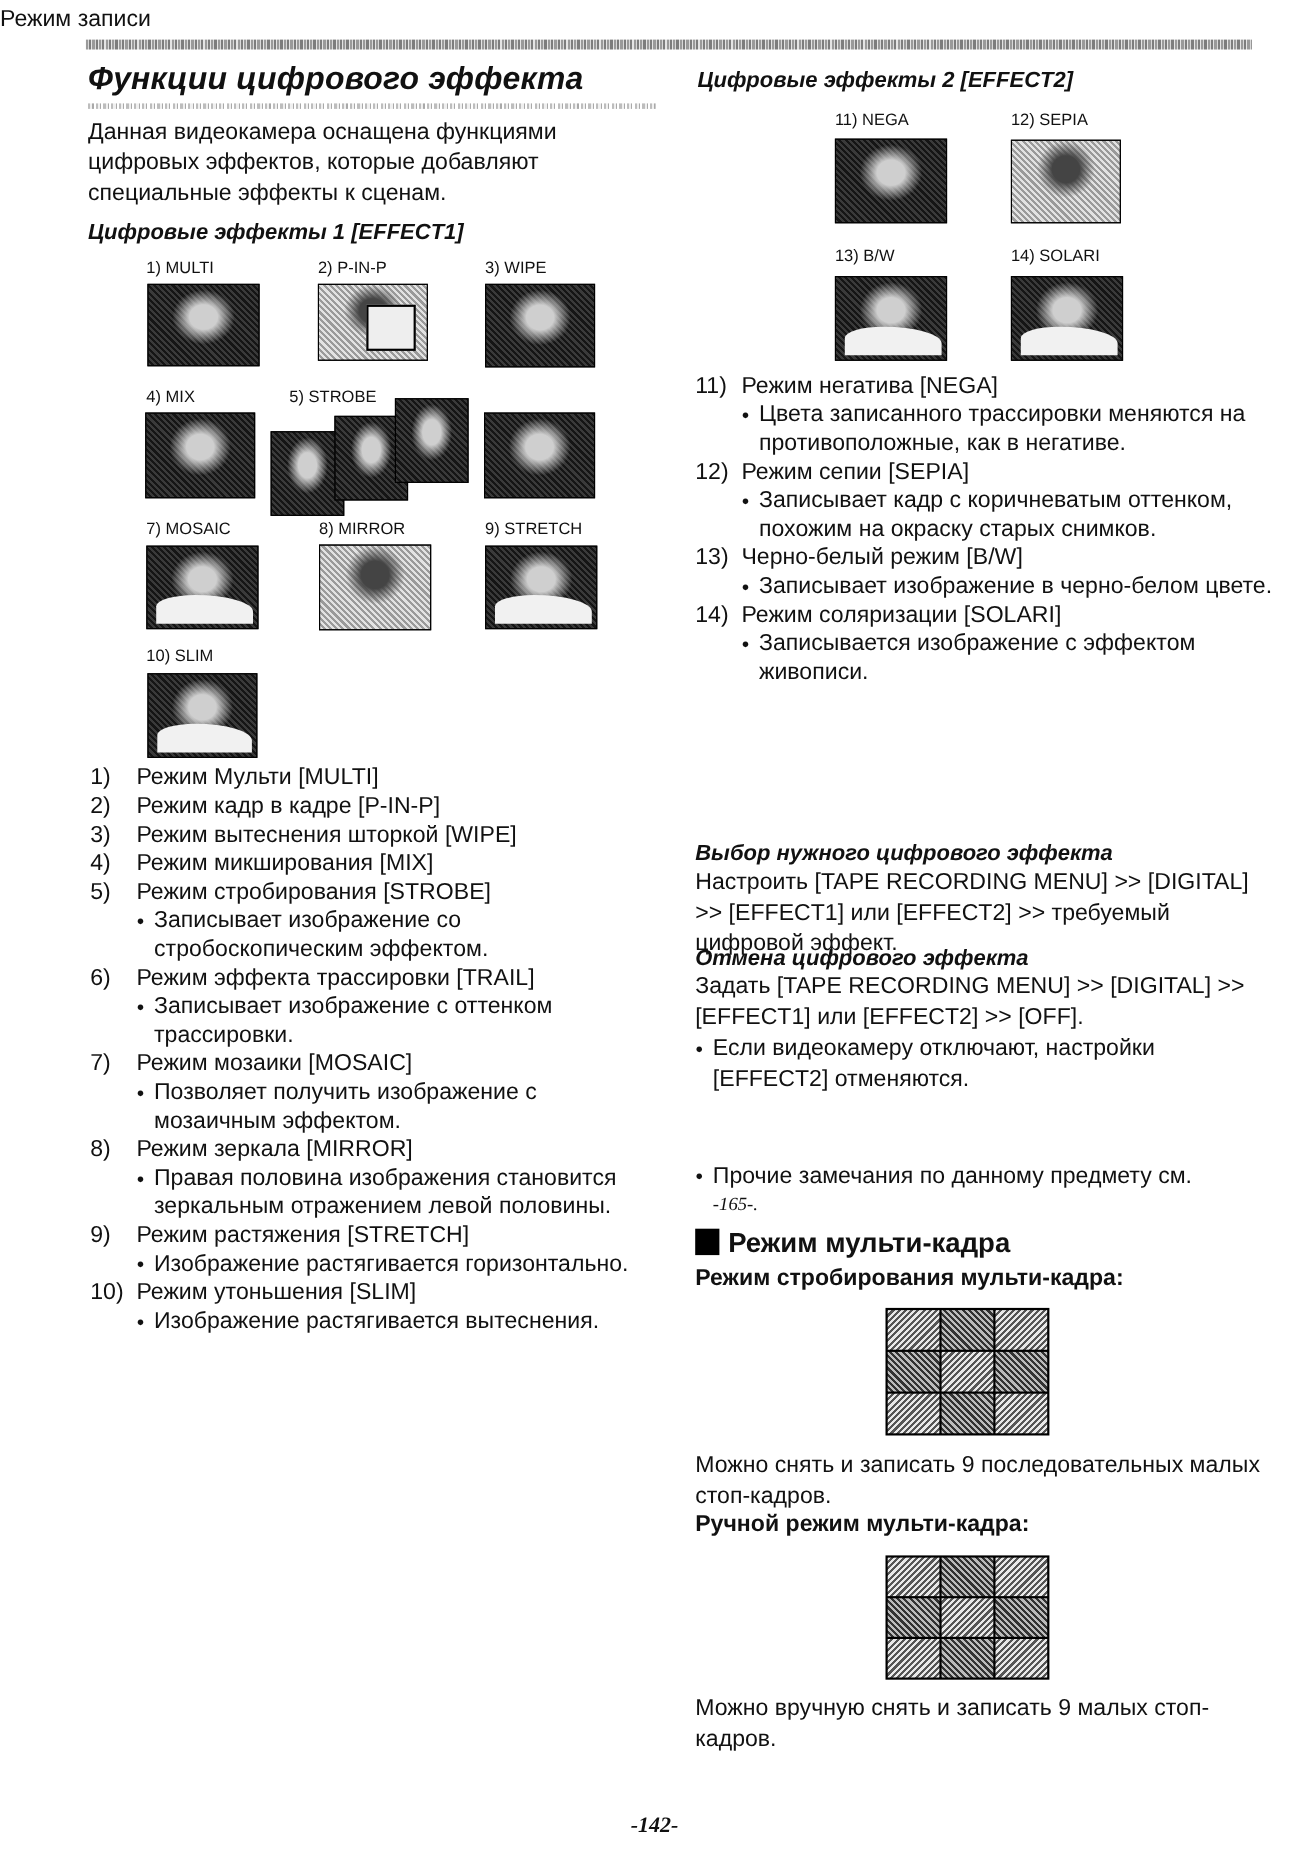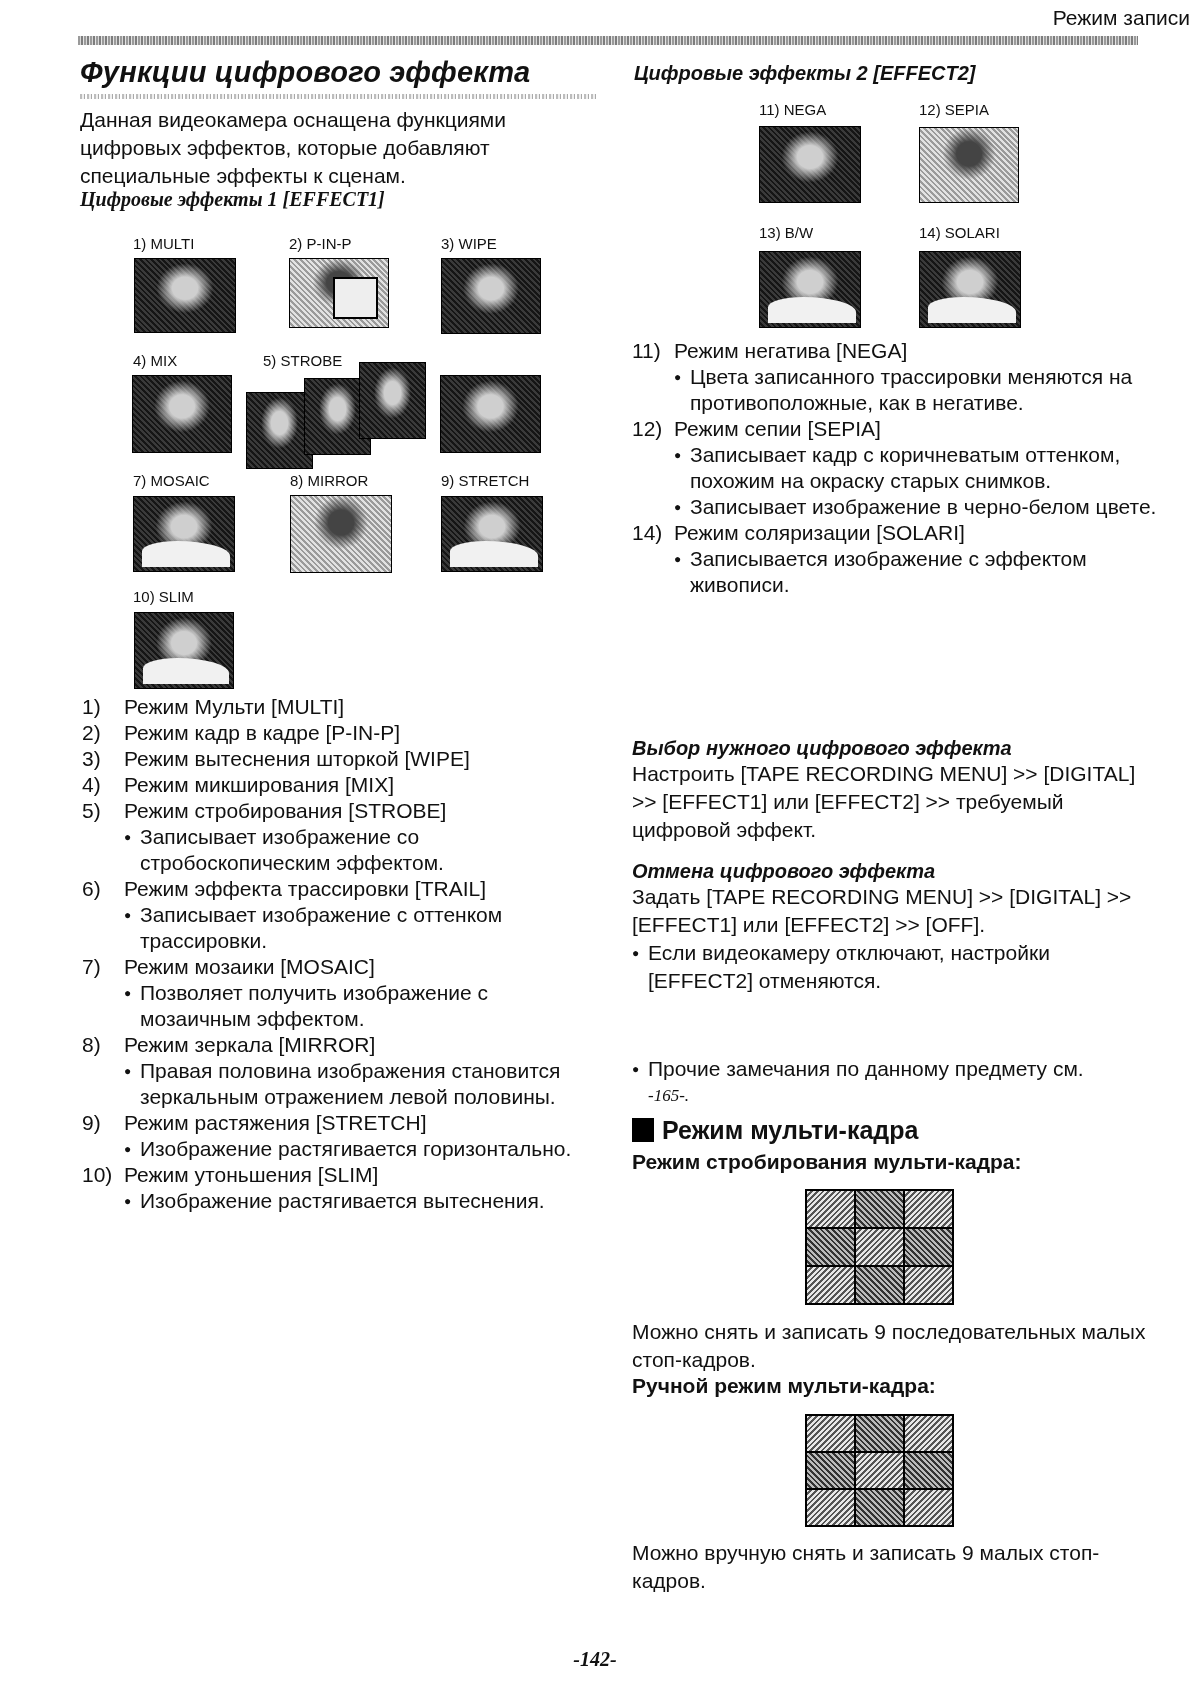--- a/index.html
+++ b/index.html
@@ -1,21 +1,21 @@
 <!DOCTYPE html>
 <html><head>
 <meta charset="utf-8">
 <style>
   html, body { margin:0; padding:0; background:#ffffff; }
   body {
     width:1190px; height:1684px; position:relative; overflow:hidden;
     font-family:"Liberation Sans", sans-serif; color:#111;
   }
   .abs { position:absolute; }
-  .running-head { left:0; width:1190px; top:6px; text-align:right; font-size:21px; }
+  .running-head { left:0; width:1190px; top:6px; text-align:left; font-size:21px; }
   .head-rule {
     left:78px; top:36px; width:1060px; height:9px;
     background: repeating-linear-gradient(90deg,#9a9a9a 0 2px,#d8d8d8 2px 3px,#7d7d7d 3px 5px,#e4e4e4 5px 6px);
   }
   .title { left:80px; top:56px; font-size:29px; font-weight:bold; font-style:italic; letter-spacing:0.2px; }
   .title-rule {
     left:80px; top:94px; width:516px; height:5px;
     background: repeating-linear-gradient(90deg,#bdbdbd 0 2px,#f0f0f0 2px 4px,#a9a9a9 4px 5px,#ffffff 5px 7px);
   }
   .intro { left:80px; top:106px; width:520px; font-size:21px; line-height:28px; }
@@ -54,21 +54,21 @@
 </style>
 </head>
 <body>
 
 <div class="abs running-head">Режим записи</div>
 <div class="abs head-rule"></div>
 
 <div class="abs title">Функции цифрового эффекта</div>
 <div class="abs title-rule"></div>
 <div class="abs intro">Данная видеокамера оснащена функциями цифровых эффектов, которые добавляют специальные эффекты к сценам.</div>
-<div class="abs subhead" style="left:80px;top:188px;font-family:Liberation Serif, serif;">Цифровые эффекты 1 [EFFECT1]</div>
+<div class="abs subhead" style="left:80px;top:200px;">Цифровые эффекты 1 [EFFECT1]</div>
 
 <div class="abs label" style="left:133px;top:235px;">1) MULTI</div>
 <div class="thumb" style="left:134px;top:258px;width:100px;height:73px;"></div>
 <div class="abs label" style="left:289px;top:235px;">2) P-IN-P</div>
 <div class="thumb light" style="left:289px;top:258px;width:98px;height:68px;">
     <div class="pinp-inner"></div>
   </div>
 <div class="abs label" style="left:441px;top:235px;">3) WIPE</div>
 <div class="thumb" style="left:441px;top:258px;width:98px;height:74px;"></div>
 
@@ -120,27 +120,28 @@
 <div class="abs label" style="left:759px;top:224px;">13) B/W</div>
 <div class="thumb bottomlight" style="left:759px;top:251px;width:100px;height:75px;"></div>
 <div class="abs label" style="left:919px;top:224px;">14) SOLARI</div>
 <div class="thumb bottomlight" style="left:919px;top:251px;width:100px;height:75px;"></div>
 
 <div class="abs list" style="left:632px;top:338px;width:540px;">
   <div class="item"><span class="num">11)</span><span>Режим негатива [NEGA]</span></div>
   <div class="bullet">Цвета записанного трассировки меняются на противоположные, как в негативе.</div>
   <div class="item"><span class="num">12)</span><span>Режим сепии [SEPIA]</span></div>
   <div class="bullet">Записывает кадр с коричневатым оттенком, похожим на окраску старых снимков.</div>
+  <div class="item"><span class="num">13)</span><span>Черно-белый режим [B/W]</span></div>
   <div class="bullet">Записывает изображение в черно-белом цвете.</div>
   <div class="item"><span class="num">14)</span><span>Режим соляризации [SOLARI]</span></div>
   <div class="bullet">Записывается изображение с эффектом живописи.</div>
 </div>
 
 <div class="abs" style="left:632px;top:737px;width:520px;">
-  <div class="subhead" style="font-size:20px;">Выбор нужного цифрового эффекта</div>
+  <div class="subhead" style="font-size:20px;margin-top:28px;">Выбор нужного цифрового эффекта</div>
   <div class="plain">Настроить [TAPE RECORDING MENU] &gt;&gt; [DIGITAL] &gt;&gt; [EFFECT1] или [EFFECT2] &gt;&gt; требуемый цифровой эффект.</div>
 </div>
 
 <div class="abs" style="left:632px;top:860px;width:520px;">
   <div class="subhead" style="font-size:20px;">Отмена цифрового эффекта</div>
   <div class="plain">Задать [TAPE RECORDING MENU] &gt;&gt; [DIGITAL] &gt;&gt; [EFFECT1] или [EFFECT2] &gt;&gt; [OFF].</div>
   <div class="plain bullet" style="margin-left:0;">Если видеокамеру отключают, настройки [EFFECT2] отменяются.</div>
 </div>
 
 <div class="abs plain" style="left:632px;top:1055px;width:540px;">

